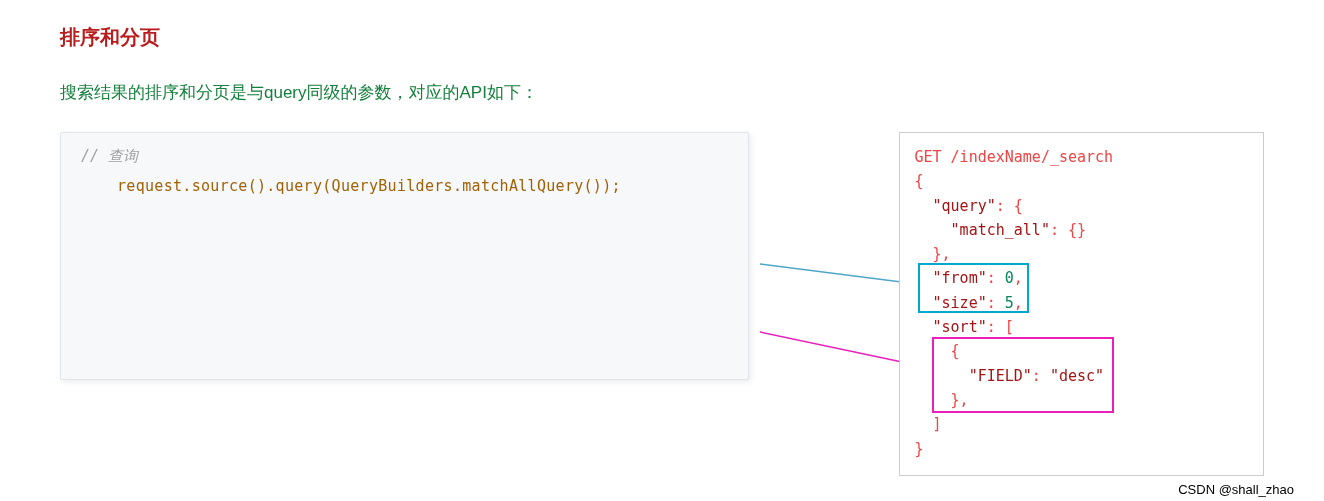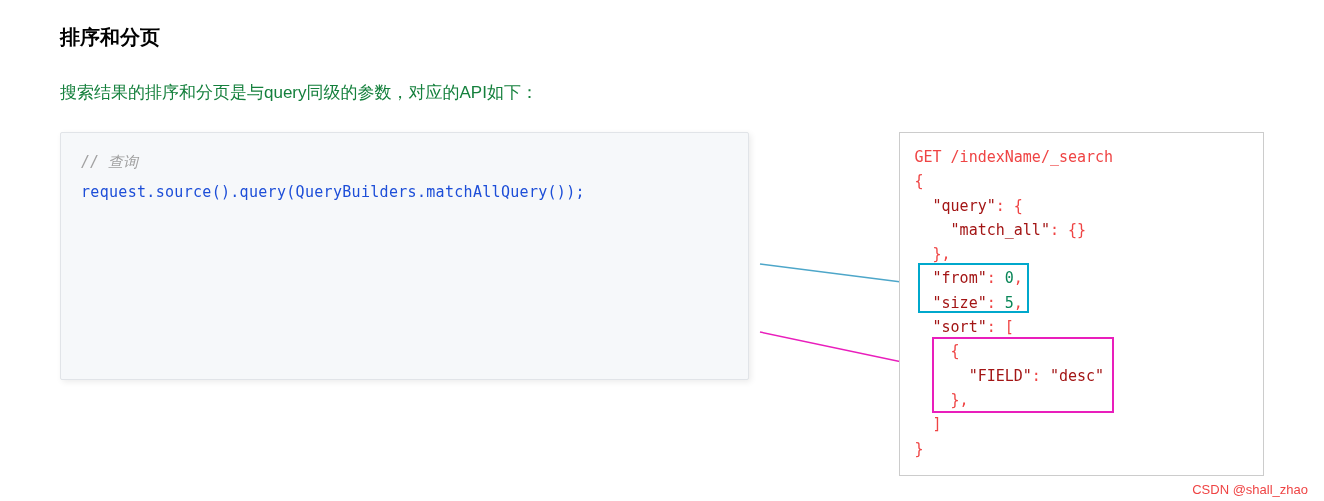--- a/index.html
+++ b/index.html
@@ -11,52 +11,53 @@
       font-family: "Microsoft YaHei", "PingFang SC", sans-serif;
       background: #fff;
       width: 1324px;
       height: 501px;
       position: relative;
       padding: 24px 60px;
     }
     .heading {
       font-size: 20px;
       font-weight: 700;
-      color: #000000;
+      color: #b91c1c;
       margin-bottom: 30px;
     }
     .description {
       font-size: 17px;
       color: #15803d;
       margin-bottom: 28px;
     }
     .content-row {
       display: flex;
       align-items: flex-start;
       position: relative;
     }
     .left-code-box {
       background: #f6f8fa;
       border: 1px solid #e1e4e8;
       border-radius: 2px;
-      padding: 14px 20px;
+      padding: 8px 20px;
       width: 700px;
       height: 248px;
       box-shadow: 2px 2px 6px rgba(0,0,0,0.08);
       font-family: "Consolas", "Monaco", monospace;
       font-size: 15px;
       line-height: 2;
     }
     .code-comment {
       color: #a0a0a0;
       font-style: italic;
     }
     .code-line {
-      color: #1d4ed8;
+      color: #a16207;
       letter-spacing: 0.3px;
+      margin-left: 36px;
     }
     .right-code-box {
       background: #fff;
       border: 1px solid #ccc;
       padding: 12px 14px 14px 14px;
       font-family: "Consolas", "Monaco", monospace;
       font-size: 15px;
       line-height: 1.62;
       margin-left: 150px;
       width: 370px;
@@ -95,22 +96,22 @@
     .arrow-svg {
       position: absolute;
       top: 0;
       left: 0;
       pointer-events: none;
       overflow: visible;
     }
     .watermark {
       position: absolute;
       bottom: 4px;
-      right: 16px;
-      color: #ef4444;
+      right: 30px;
+      color: #000000;
       font-size: 13px;
       font-family: sans-serif;
     }
   </style>
 </head>
 <body>
 
 <h2 class="heading">排序和分页</h2>
 <p class="description">搜索结果的排序和分页是与query同级的参数，对应的API如下：</p>
 

